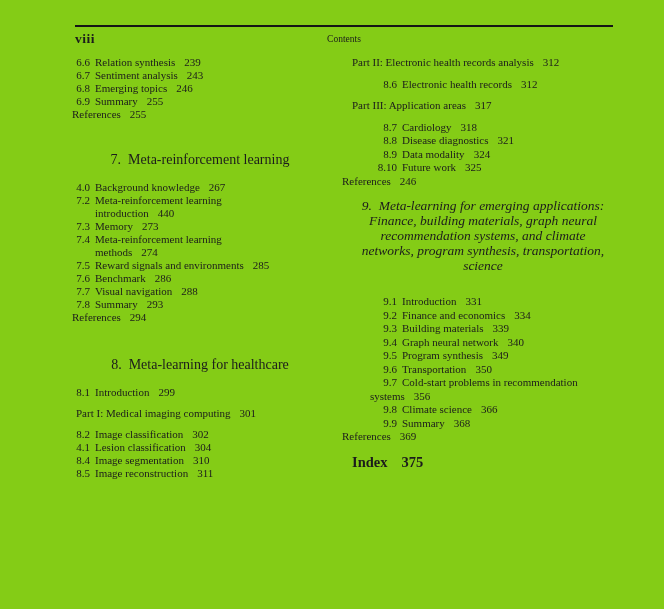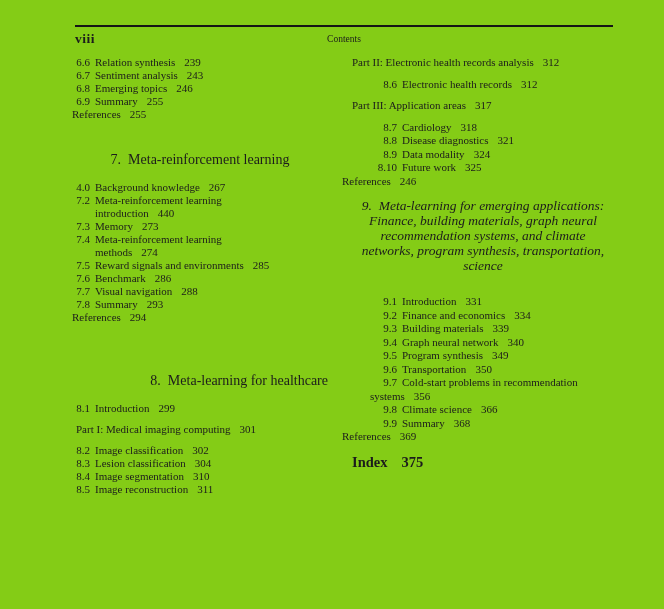--- a/index.html
+++ b/index.html
@@ -38,21 +38,21 @@
   .col-right .cont { padding-left:28px; }
 
   .part { padding-left:4px; margin:8px 0; }
   .col-right .part { padding-left:10px; }
   .col-right .part:first-child { margin-top:0; }
 
   .chapter {
     text-align:center; font-size:14px; line-height:17px;
     margin:30px 6px 13px 0;
   }
-  .chapter.ch8 { margin-top:48px;text-align:right; }
+  .chapter.ch8 { margin-top:32px; }
 
   .ch-line { text-align:center; font-size:13.5px; line-height:15px;font-style:italic; }
   .ch-line.first { margin-top:10px; }
   .ch-line.last { margin-bottom:22px;text-align:center; }
 
   .index { font-weight:bold; font-size:14.5px; line-height:17px; margin-top:12px; padding-left:10px; }
   .index .pg { margin-left:14px;margin-top:12px; }
 </style>
 </head>
 <body>
@@ -85,21 +85,21 @@
       <div class="row entry"><span class="num">7.6</span><span class="title">Benchmark</span><span class="pg">286</span></div>
       <div class="row entry"><span class="num">7.7</span><span class="title">Visual navigation</span><span class="pg">288</span></div>
       <div class="row entry"><span class="num">7.8</span><span class="title">Summary</span><span class="pg">293</span></div>
       <div class="row refs"><span class="title">References</span><span class="pg">294</span></div>
 
       <div class="chapter ch8">8.&nbsp; Meta-learning for healthcare</div>
 
       <div class="row entry"><span class="num">8.1</span><span class="title">Introduction</span><span class="pg">299</span></div>
       <div class="row part"><span class="title">Part I: Medical imaging computing</span><span class="pg">301</span></div>
       <div class="row entry"><span class="num">8.2</span><span class="title">Image classification</span><span class="pg">302</span></div>
-      <div class="row entry"><span class="num">8.3</span><span class="title">Lesion classification</span><span class="pg">304</span></div>
+      <div class="row entry"><span class="num">4.1</span><span class="title">Lesion classification</span><span class="pg">304</span></div>
       <div class="row entry"><span class="num">8.4</span><span class="title">Image segmentation</span><span class="pg">310</span></div>
       <div class="row entry"><span class="num">8.5</span><span class="title">Image reconstruction</span><span class="pg">311</span></div>
     </div>
 
     <div class="col-right">
       <div class="row part"><span class="title">Part II: Electronic health records analysis</span><span class="pg">312</span></div>
       <div class="row entry"><span class="num">8.6</span><span class="title">Electronic health records</span><span class="pg">312</span></div>
       <div class="row part"><span class="title">Part III: Application areas</span><span class="pg">317</span></div>
       <div class="row entry"><span class="num">8.7</span><span class="title">Cardiology</span><span class="pg">318</span></div>
       <div class="row entry"><span class="num">8.8</span><span class="title">Disease diagnostics</span><span class="pg">321</span></div>

